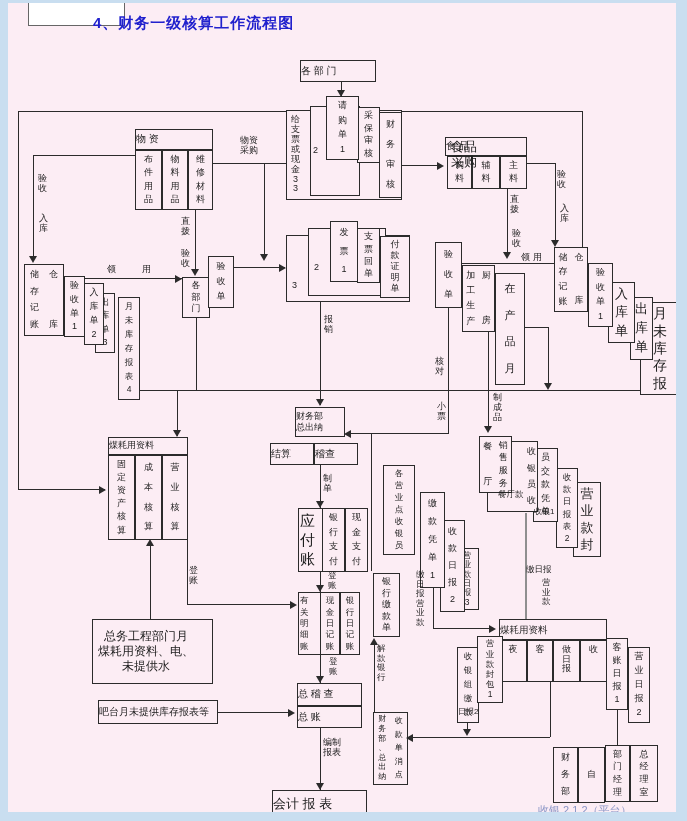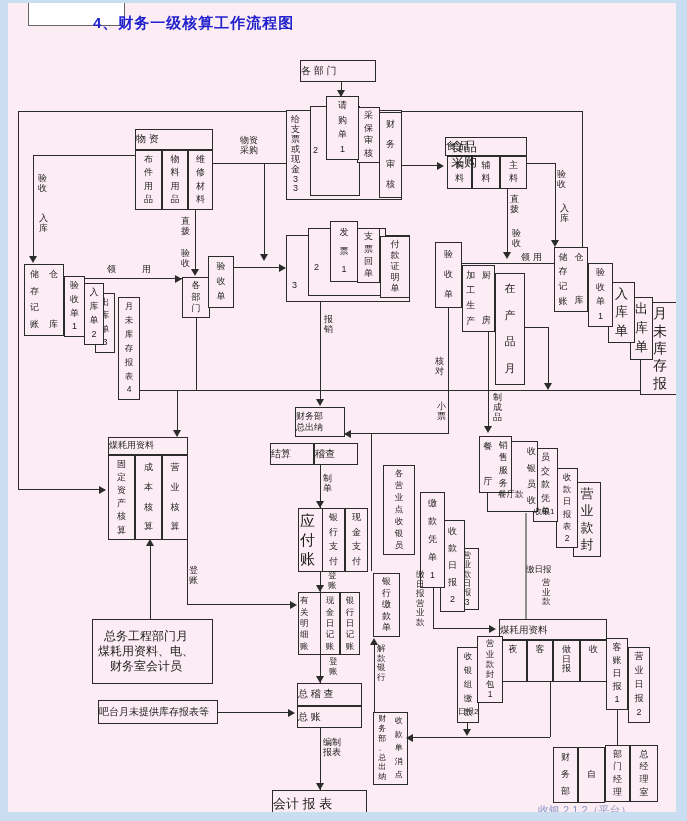--- a/index.html
+++ b/index.html
@@ -662,21 +662,21 @@
             <div>总</div>
             <div>经</div>
             <div>理</div>
             <div>室</div>
           </div>
         </div>
         <div class="bx horiz left" style="left: 92px; top: 619px; width: 121px; height: 65px; font-size: 12px; justify-content: flex-start;">
           <div class="hline" style="padding-left: 5px; text-align: center;">
             <div>总务工程部门月</div>
             <div>煤耗用资料、电、</div>
-            <div>财务室会计员</div>
+            <div>未提供水</div>
           </div>
         </div>
         <div class="bx horiz" style="left: 98px; top: 700px; width: 120px; height: 24px; font-size: 10px;">
           <div class="hline">
             <div>吧台月未提供库存报表等</div>
           </div>
         </div>
         <div class="lb v" style="left: 291px; top: 114px; font-size: 9px;"><div>给</div><div>支</div><div>票</div><div>或</div><div>现</div><div>金</div><div>3</div></div>
         <div class="lb" style="left: 313px; top: 145px; font-size: 9px;">2</div>
         <div class="lb" style="left: 293px; top: 183px; font-size: 9px;">3</div>

